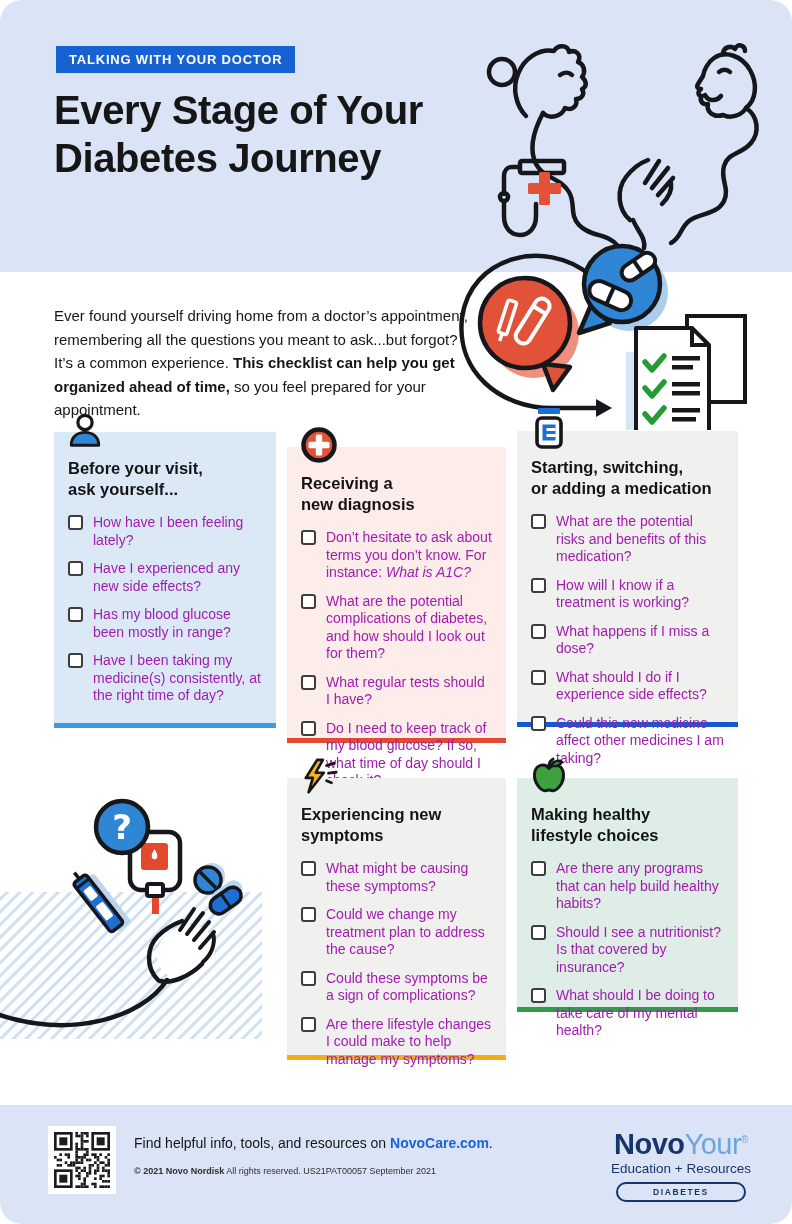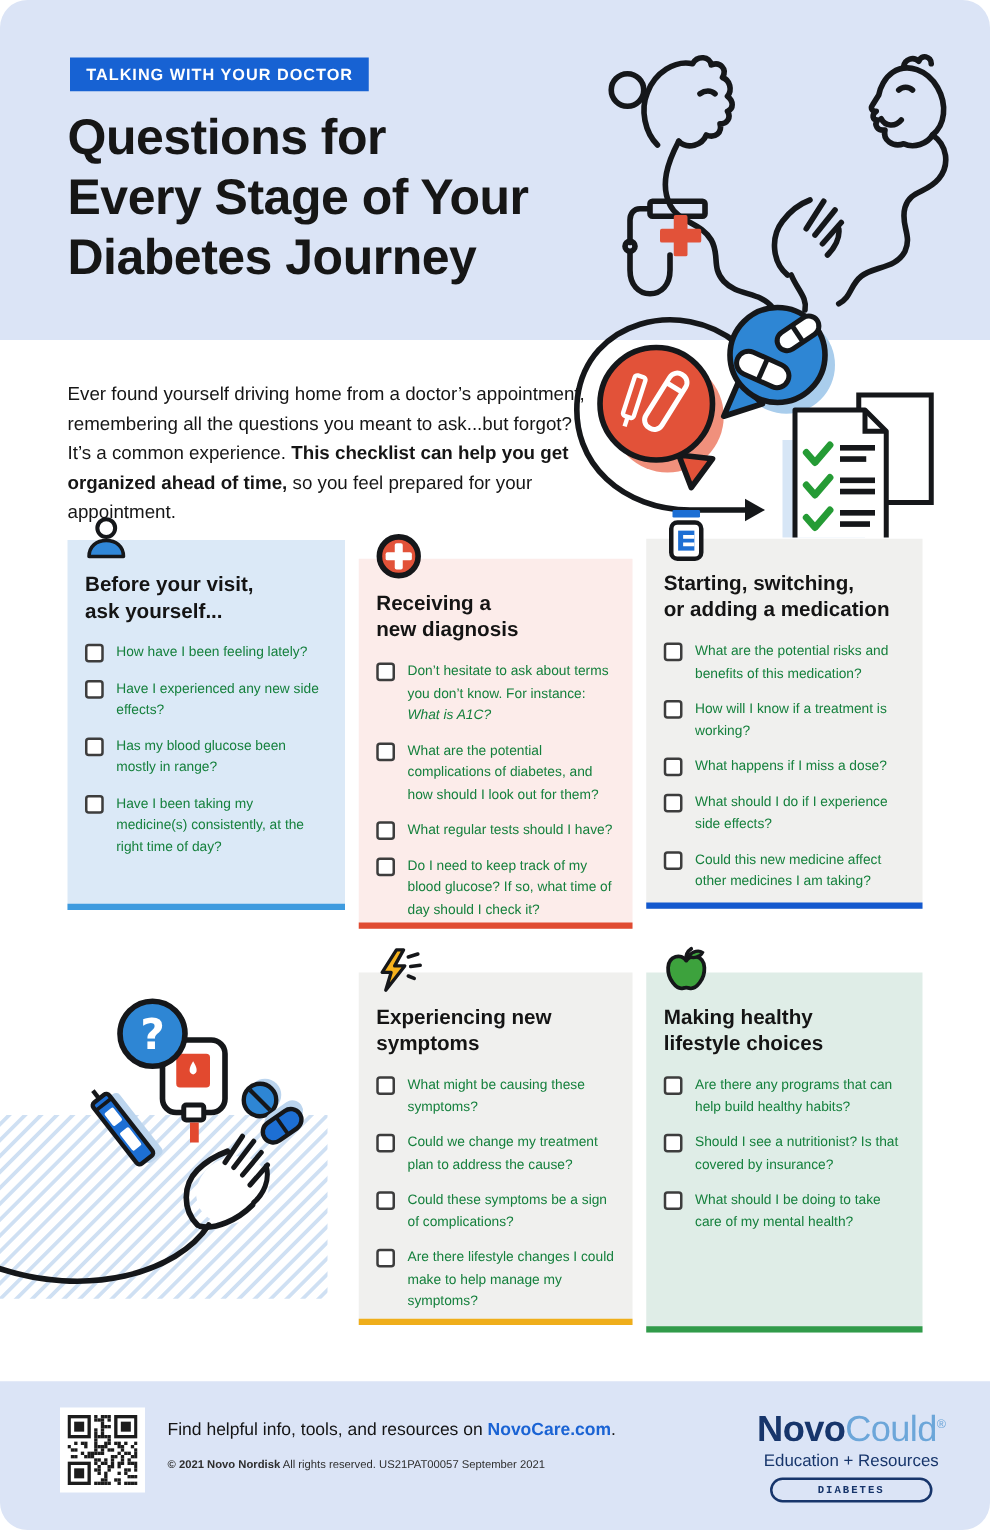--- a/index.html
+++ b/index.html
@@ -32,58 +32,57 @@
   .ln { fill: none; stroke: #15171a; stroke-width: 4.5; stroke-linecap: round; stroke-linejoin: round; }
 
   .card { position: absolute; padding: 26px 14px 0; }
   .card-icon { position: absolute; left: 12px; top: -20px; display: block; }
   .card-title { margin: 0 0 14px; font-size: 16.5px; line-height: 21px; font-weight: bold; color: #141414; }
   .card-title span { display: block; white-space: nowrap; }
   .checklist { list-style: none; margin: 0; padding: 0; display: flex; flex-direction: column; gap: 11px; }
   .check-item { display: flex; gap: 10px; align-items: flex-start; }
   .checkbox { width: 15px; height: 15px; flex: 0 0 auto; margin-top: 1px;
     border: 2.2px solid #3d3d3d; border-radius: 3px; background: #fff; }
-  .check-label { font-size: 11px; line-height: 17.5px; color: #15803d; }
+  .check-label { font-size: 14px; line-height: 17.5px; color: #a21caf; }
   .check-label em { font-style: italic; }
 
   .c1 { left: 54px;  top: 432px; width: 222px; height: 296px; background: #dbe9f7; border-bottom: 5px solid #3e9bdf; }
   .c2 { left: 287px; top: 447px; width: 219px; height: 296px; background: #fcecea; border-bottom: 5px solid #e04b31; }
   .c3 { left: 517px; top: 431px; width: 221px; height: 296px; background: #f0f0ee; border-bottom: 5px solid #1459ce; }
   .c4 { left: 287px; top: 778px; width: 219px; height: 282px; background: #f0f0ee; border-bottom: 5px solid #efae1b; }
-  .c5 { left: 517px; top: 778px; width: 221px; height: 288px; background: #dfede7; border-bottom: 5px solid #319b4a; }
+  .c5 { left: 517px; top: 778px; width: 221px; height: 234px; background: #dfede7; border-bottom: 5px solid #319b4a; }
 
   .qr-box { position: absolute; left: 48px; top: 1126px; width: 68px; height: 68px; background: #fff;
     display: flex; align-items: center; justify-content: center; }
   .footer-text { position: absolute; left: 134px; top: 1128px; width: 420px; }
   .footer-heading { font-size: 14px; font-weight: bold; color: #141414; }
   .footer-line { font-size: 14px; color: #141414; margin-top: 7px; }
   .footer-link { color: #1a63d4; font-weight: bold; text-decoration: none; }
   .footer-copy { font-size: 9px; color: #2e2e2e; margin-top: 15px; }
   .footer-copy b { font-weight: bold; }
 
   .logo { position: absolute; left: 601px; top: 1124px; width: 160px; text-align: center; }
   .logo-name { font-size: 29px; line-height: 32px; letter-spacing: -0.5px; }
   .logo-novo { font-weight: bold; color: #17356b; }
   .logo-care { color: #6ca6d9; }
   .logo-reg { font-size: 10px; vertical-align: super; color: #6ca6d9; }
   .logo-sub { font-size: 13.5px; color: #17356b; margin-top: 1px; }
   .logo-pill { margin: 6px auto 0; width: 130px; border: 2px solid #17356b; border-radius: 11px;
-    font-size: 8.5px; font-weight: bold; letter-spacing: 1.6px; color: #17356b; padding: 3px 0; font-family: Liberation Mono, monospace; }
+    font-size: 8.5px; font-weight: bold; letter-spacing: 1.6px; color: #17356b; padding: 3px 0; }
 </style>
 </head>
 <body>
 
 <div class="page">
   <div class="header-bg"></div>
   <div class="footer-bg"></div>
 
   <div class="badge">TALKING WITH YOUR DOCTOR</div>
 
   <h1 class="title">
-    <span>Questions for</span>
     <span>Every Stage of Your</span>
     <span>Diabetes Journey</span>
   </h1>
 
   <svg class="illo-top" width="352" height="410" viewBox="0 0 352 410">
 
     <circle class="ln" cx="62" cy="52" r="13"></circle>
     <path class="ln" d="M 86 96 C 76 86 72 68 78 54 C 84 38 100 28 114 31 C 118 24 128 25 129 32 C 136 29 142 35 138 42 C 144 44 146 52 142 57 C 147 61 147 67 142 69 C 145 74 142 79 136 79 C 138 86 132 91 125 88 C 122 96 110 100 103 93"></path>
     <path class="ln" d="M 120 55 C 124 52 129 52 132 55" stroke-width="3.5"></path>
     <path class="ln" d="M 103 93 C 94 110 88 128 96 144 C 103 158 121 158 129 172 C 136 184 129 194 139 205 C 150 217 168 213 178 226"></path>
@@ -497,18 +496,18 @@
   <div class="footer-text">
     <div class="footer-line">
       <span>Find helpful info, tools, and resources on </span><a href="#" class="footer-link">NovoCare.com</a><span>.</span>
     </div>
     <div class="footer-copy">
       <b>© 2021 Novo Nordisk</b><span> All rights reserved. US21PAT00057 September 2021</span>
     </div>
   </div>
   <div class="logo">
     <div class="logo-name">
-      <span class="logo-novo">Novo</span><span class="logo-care">Could</span><span class="logo-reg">®</span>
+      <span class="logo-novo">Novo</span><span class="logo-care">Your</span><span class="logo-reg">®</span>
     </div>
     <div class="logo-sub">Education + Resources</div>
     <div class="logo-pill">DIABETES</div>
   </div>
 </div>
 
 </body></html>

